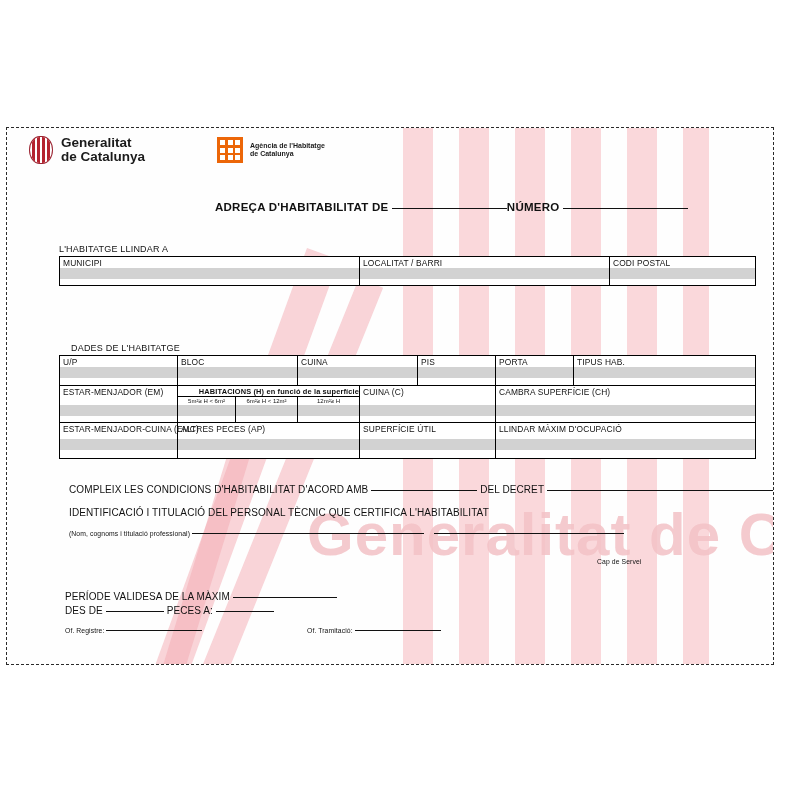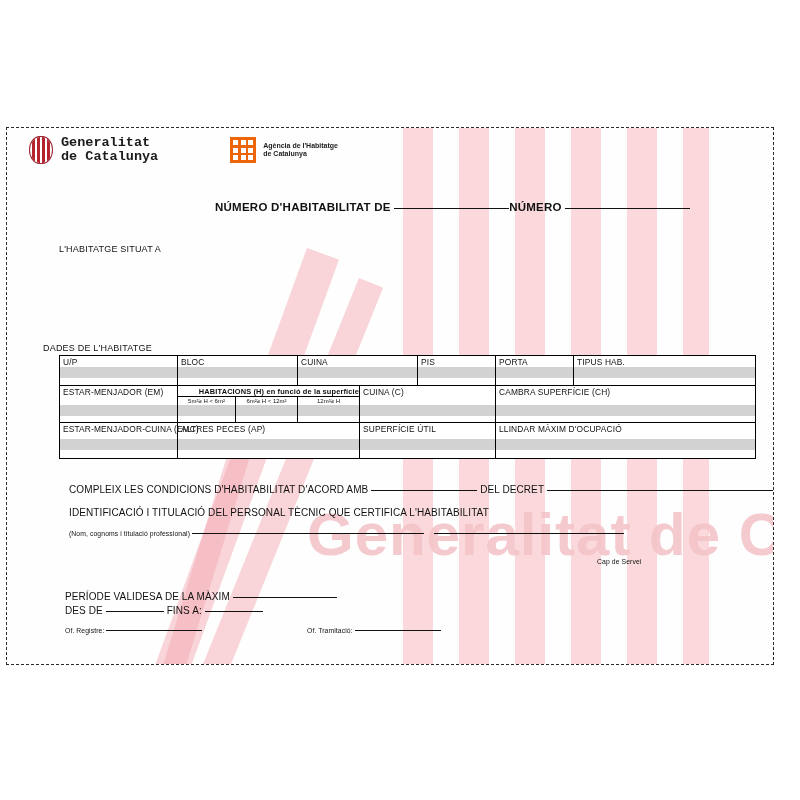--- a/index.html
+++ b/index.html
@@ -75,21 +75,20 @@
   
   #logo-row {
     position: absolute;
     left: 22px;
     top: 8px;
     display: flex;
     align-items: center;
   }
   .gen-logo {
     display: flex;
-    font-family: Liberation Mono, monospace;
   }
   .gen-shield {
     width: 22px;
     height: 26px;
     border-radius: 45% / 50%;
     background: #ffffff;
     border: 1px solid #9a2230;
     overflow: hidden;
     display: block;
     position: relative;
@@ -150,21 +149,21 @@
   }
 
   
   .section-caption {
     position: absolute;
     font-size: 9px;
     color: #111;
     letter-spacing: .2px;
   }
   #cap-situat { left: 52px; top: 116px; }
-  #cap-dades  { left: 36px; top: 215px; text-align: right; }
+  #cap-dades  { left: 64px; top: 215px; text-align: right; }
 
   
   .ftable {
     position: absolute;
     border-collapse: collapse;
     table-layout: fixed;
     background: transparent;
   }
   .ftable td {
     border: 1px solid #000;
@@ -273,34 +272,51 @@
             <i style="left:18px; top:18px; width:5px; height:5px;"></i>
           </span>
           <span class="ahc-text">
             <span>Agència de l'Habitatge</span><br>
             <span>de Catalunya</span>
           </span>
         </div>
       </div>
 
       <div id="form-title">
-        <span>NÚMERO D'HABITABILITAT DE</span>
+        <span>ADREÇA D'HABITABILITAT DE</span>
         <span class="rule" style="width:115px;"></span><span>NÚMERO</span>
         <span class="rule" style="width:125px;"></span>
       </div>
 
-      <div class="section-caption" id="cap-situat">L'HABITATGE SITUAT A</div>
+      <div class="section-caption" id="cap-situat">L'HABITATGE LLINDAR A</div>
 
       <table class="ftable" id="table-situat">
         <colgroup>
           <col style="width:300px">
             <col style="width:250px">
             <col style="width:146px">
         </colgroup>
         <tbody>
+          <tr>
+            <td>
+              <span class="lbl">MUNICIPI</span>
+              <span class="fill"></span>
+              <span class="blank" style="height:6px"></span>
+            </td>
+            <td>
+              <span class="lbl">LOCALITAT / BARRI</span>
+              <span class="fill"></span>
+              <span class="blank" style="height:6px"></span>
+            </td>
+            <td>
+              <span class="lbl">CODI POSTAL</span>
+              <span class="fill"></span>
+              <span class="blank" style="height:6px"></span>
+            </td>
+          </tr>
         </tbody>
       </table>
 
       <div class="section-caption" id="cap-dades">DADES DE L'HABITATGE</div>
 
       <table class="ftable" id="table-dades">
         <colgroup>
           <col style="width:118px">
             <col style="width:58px">
             <col style="width:62px">
@@ -434,21 +450,21 @@
       <div class="ftxt tiny" id="txt-cap">Cap de Servei</div>
 
       <div class="ftxt" id="txt-periode">
         <span>PERÍODE VALIDESA DE LA MÀXIM</span>
         <span class="rule" style="width:104px;"></span>
       </div>
 
       <div class="ftxt" id="txt-desde">
         <span>DES DE</span>
         <span class="rule" style="width:58px;"></span>
-        <span>FINS A:</span>
+        <span>PECES A:</span>
         <span class="rule" style="width:58px;"></span>
       </div>
 
       <div class="ftxt tiny" id="txt-ofreg">
         <span>Of. Registre:</span>
         <span class="rule" style="width:96px;"></span>
       </div>
 
       <div class="ftxt tiny" id="txt-oftram">
         <span>Of. Tramitació:</span>

